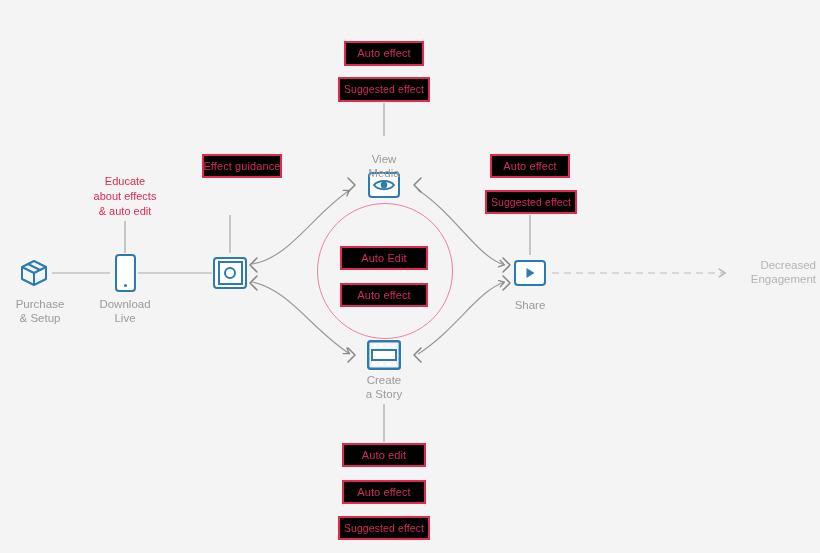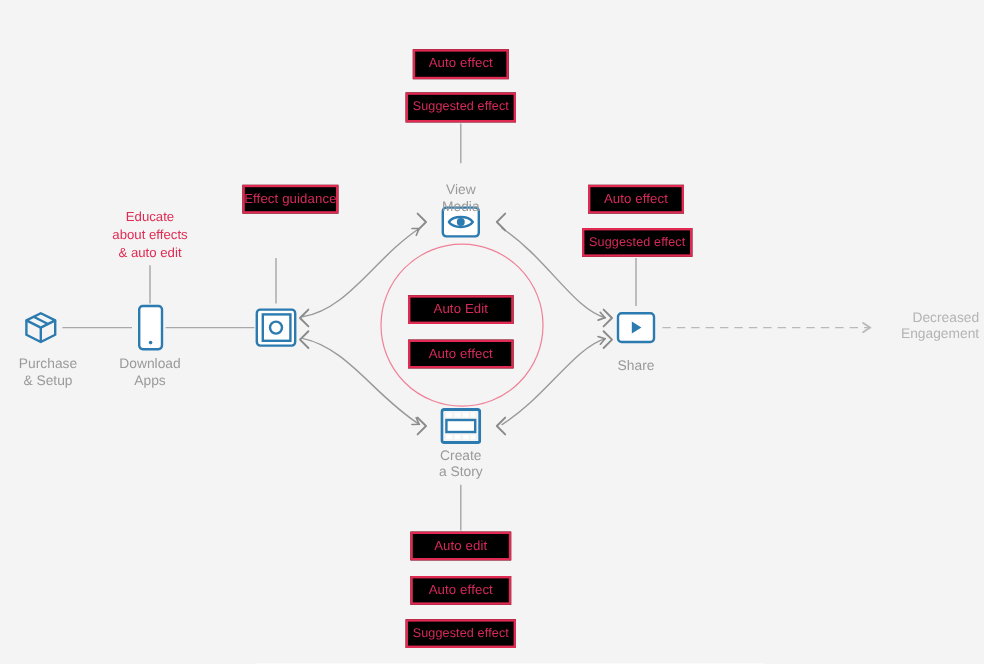--- a/index.html
+++ b/index.html
@@ -152,21 +152,21 @@
   <div class="caption" style="left:-5px; top:297px; width:90px;">Purchase
 &amp; Setup</div>
 
   <div class="node" style="left:113px; top:253px; width:24px; height:40px;">
     <div class="ibox" style="width:21px; height:38px; border-radius:4px;">
       <div style="width:3px;height:3px;border-radius:50%;background:#2b7ab0;
                   position:relative; top:12px;"></div>
     </div>
   </div>
   <div class="caption" style="left:82px; top:297px; width:86px;">Download
-Apps</div>
+Live</div>
 
   <div class="node" style="left:212px; top:255px; width:36px; height:36px;">
     <div class="ibox" style="width:34px; height:32px;">
       <div style="width:21px;height:20px;border:2.2px solid #2b7ab0;
                   display:flex;align-items:center;justify-content:center;">
         <div style="width:8px;height:8px;border-radius:50%;
                     border:2.4px solid #2b7ab0;"></div>
       </div>
     </div>
   </div>

